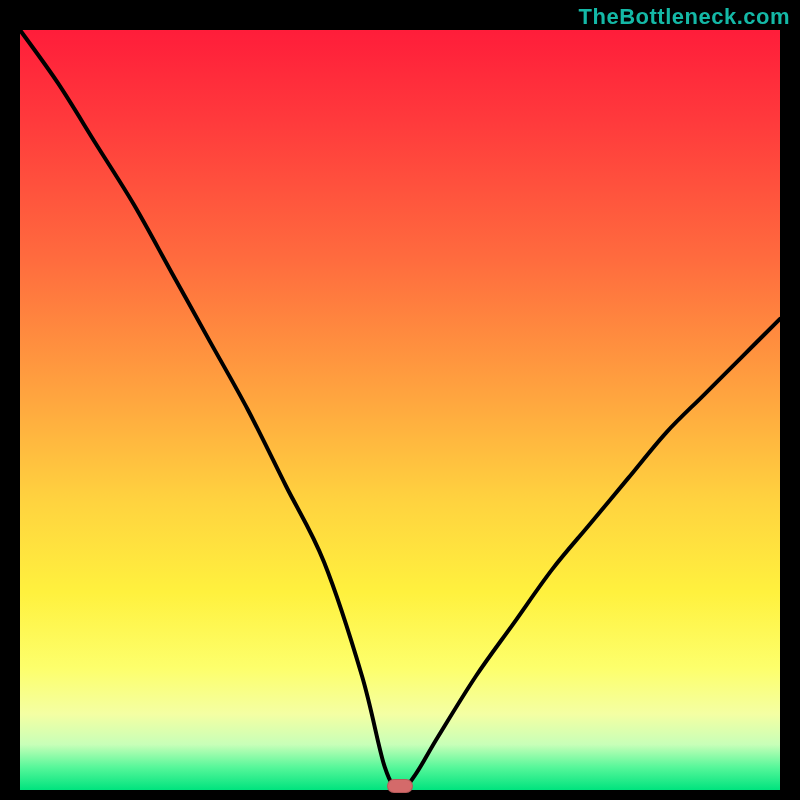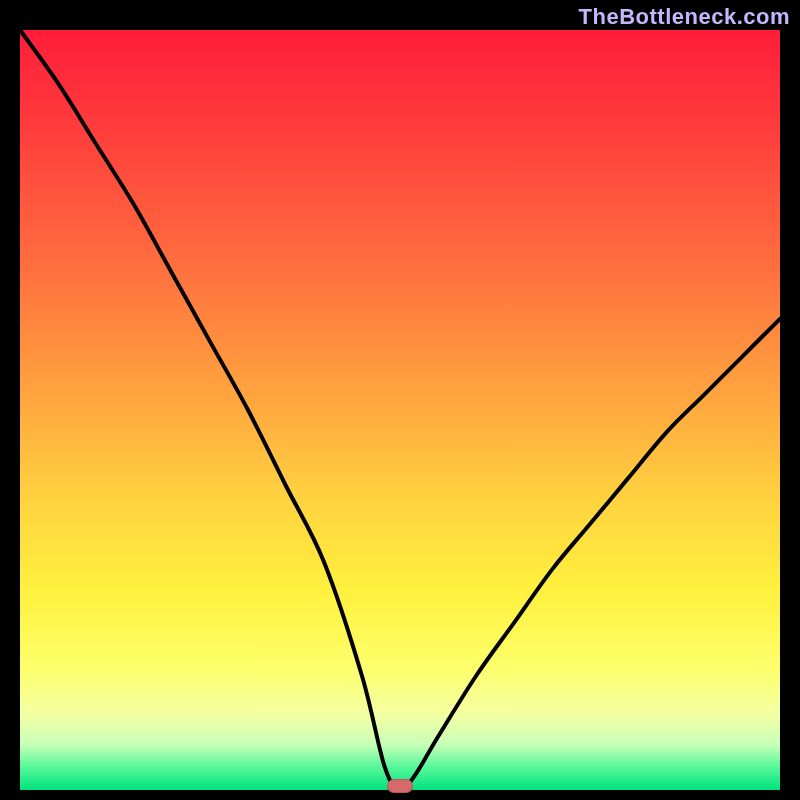--- a/index.html
+++ b/index.html
@@ -14,21 +14,21 @@
   .frame {
     position: relative;
     width: 800px;
     height: 800px;
     background: #000;
   }
   .watermark {
     position: absolute;
     top: 4px;
     right: 10px;
-    color: #c4b5fd;
+    color: #14b8a6;
     font-size: 22px;
     font-weight: 600;
     letter-spacing: 0.5px;
     user-select: none;
   }
   .plot {
     position: absolute;
     left: 20px;
     top: 30px;
     width: 760px;

